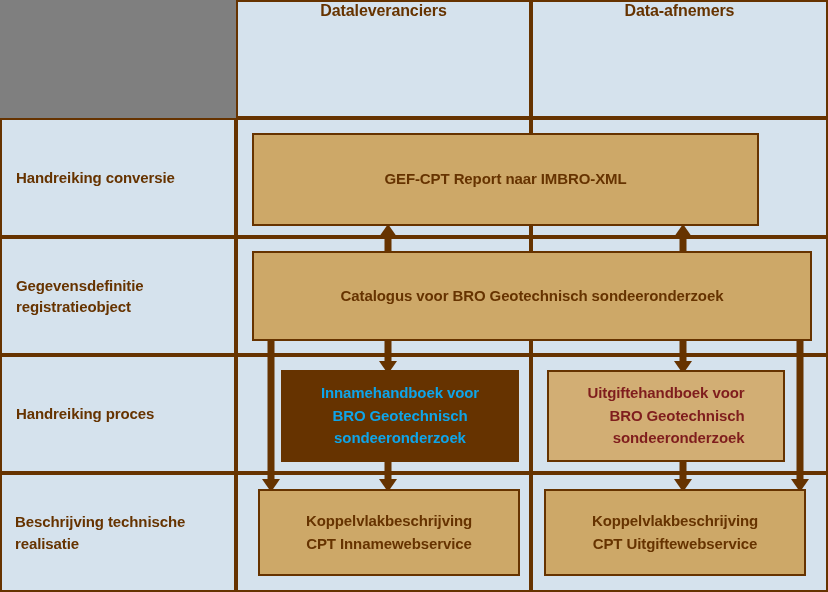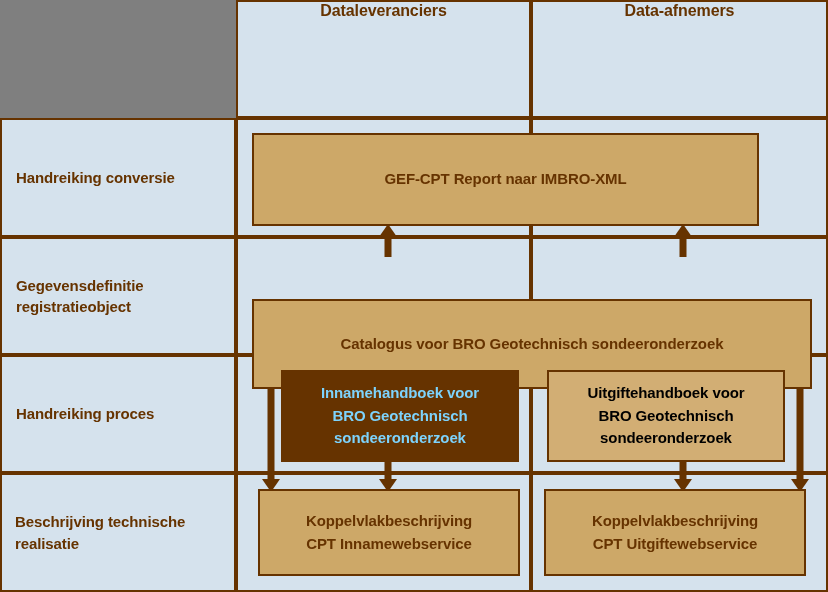--- a/index.html
+++ b/index.html
@@ -100,23 +100,23 @@
     font-size: 15px;
     font-weight: bold;
     line-height: 1.5;
     letter-spacing: -0.1px;
     white-space: pre-line;
     padding: 0 6px;
   }
   .box.tan { background: #CDA868; }
   .box.tan .box-text { color: #663300; }
   .box.tan-light { background: #D2AE74; }
-  .box.tan-light .box-text { color: #000000; }
+  .box.tan-light .box-text { color: #7f1d1d; text-align: right; }
   .box.dark { background: #663300; }
-  .box.dark .box-text { color: #7dd3fc; text-align: center; }
+  .box.dark .box-text { color: #0ea5e9; text-align: center; }
 </style>
 </head>
 <body>
 
 <div id="diagram">
 
   <div class="cell corner" style="left:0px; top:0px; width:236px; height:118px;"></div>
 
   <div class="cell header" style="left:236px; top:0px; width:295px; height:118px;">
     <span class="header-text">Dataleveranciers</span>
@@ -186,21 +186,21 @@
   </div>
   <div class="arrow down" style="left:673px; top:455px; width:20px; height:37px;">
     <div class="shaft"></div>
     <div class="head"></div>
   </div>
 
   <div class="box tan" style="left:252px; top:133px; width:507px; height:93px;">
     <span class="box-text">GEF-CPT Report naar IMBRO-XML</span>
   </div>
 
-  <div class="box tan" style="left:252px; top:251px; width:560px; height:90px;margin-top:48px;">
+  <div class="box tan" style="left:252px; top:251px; width:560px; height:90px;">
     <span class="box-text">Catalogus voor BRO Geotechnisch sondeeronderzoek</span>
   </div>
 
   <div class="box dark" style="left:281px; top:370px; width:238px; height:92px;">
     <span class="box-text">Innamehandboek voor
 BRO Geotechnisch
 sondeeronderzoek</span>
   </div>
 
   <div class="box tan-light" style="left:547px; top:370px; width:238px; height:92px;">

